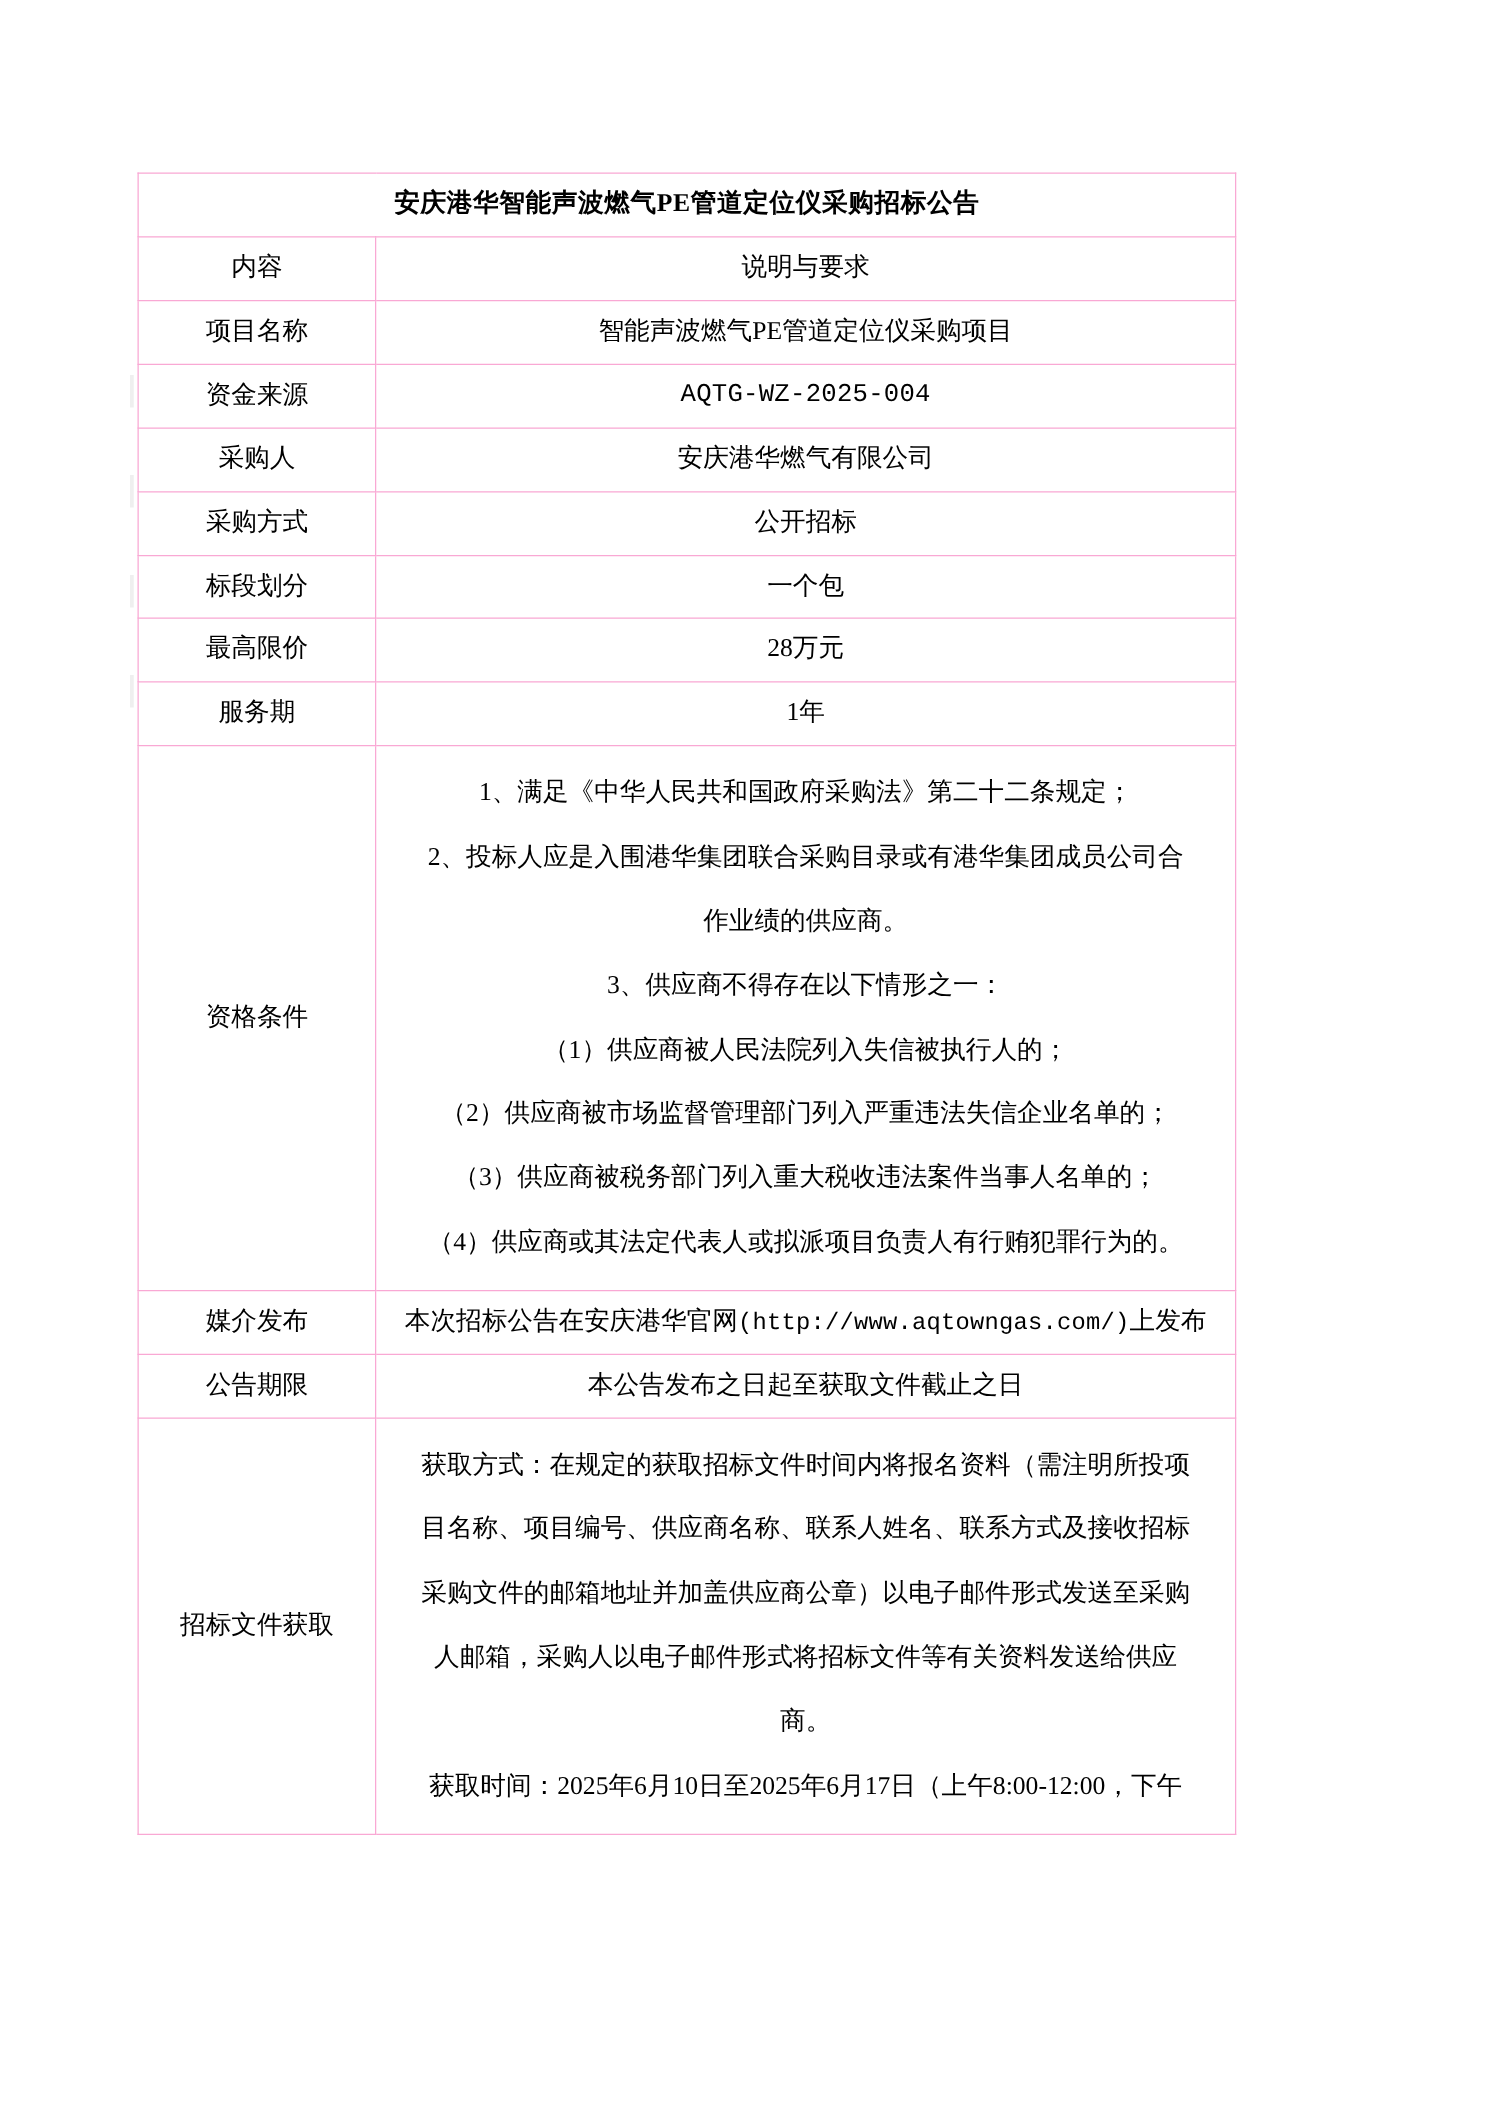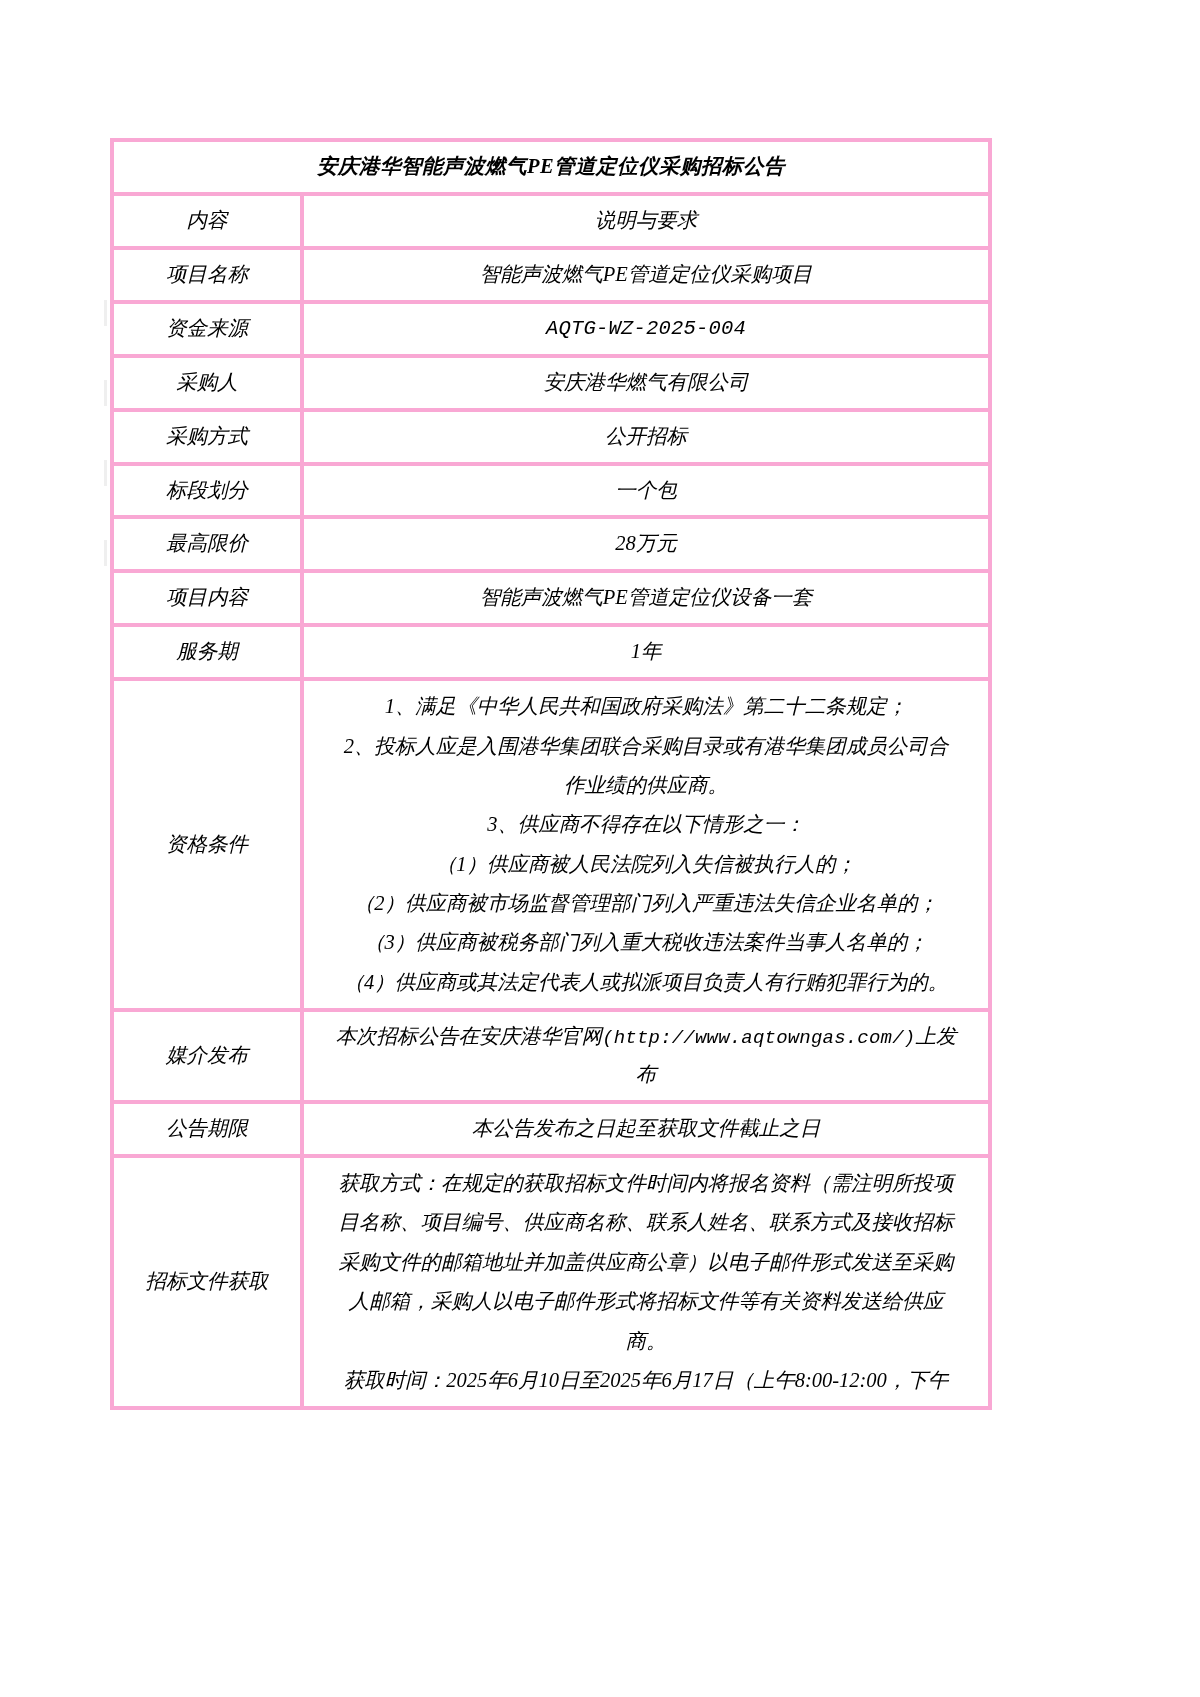--- a/index.html
+++ b/index.html
@@ -19,26 +19,25 @@
     width: 1200px;
     height: 1697px;
     padding: 138px 110px 0 110px;
   }
   table.doc-table {
     width: 878px;
     border-collapse: collapse;
     table-layout: fixed;
   }
   table.doc-table td {
-    border: 4px solid #f9a8d4;
+    border: 1px solid #f9a8d4;
     vertical-align: middle;
     font-size: 20.5px;
     line-height: 1.85;
     padding: 6px 22px;
-    font-style: italic;
   }
   .title-cell {
     text-align: center;
     font-size: 23px;
     font-weight: bold;
     padding-top: 22px;
     padding-bottom: 22px;
     letter-spacing: 0.5px;
   }
   .hdr-left, .hdr-right {
@@ -52,21 +51,21 @@
     width: 190px;
     text-align: center;
     padding-top: 13px;
     padding-bottom: 13px;
   }
   .value-cell {
     padding-left: 14px;
     text-align: center;
   }
   .value-cell p {
-    margin: 0;
+    margin: 12px;
     line-height: 1.92;
   }
   .block-cell {
     padding-top: 14px;
     padding-bottom: 14px;
   }
   .mono-inline {
     font-family: "Liberation Mono", "DejaVu Sans Mono", monospace;
     font-size: 19px;
     letter-spacing: 0.2px;
@@ -121,24 +120,20 @@
       </tr>
       <tr>
         <td class="label-cell">标段划分</td>
         <td class="value-cell">一个包</td>
       </tr>
       <tr>
         <td class="label-cell">最高限价</td>
         <td class="value-cell">28万元</td>
       </tr>
       <tr>
-        <td class="label-cell">项目内容</td>
-        <td class="value-cell">智能声波燃气PE管道定位仪设备一套</td>
-      </tr>
-      <tr>
         <td class="label-cell">服务期</td>
         <td class="value-cell">1年</td>
       </tr>
 
       <tr>
         <td class="label-cell vcenter-label">资格条件</td>
         <td class="value-cell block-cell">
           <p>1、满足《中华人民共和国政府采购法》第二十二条规定；</p>
           <p>2、投标人应是入围港华集团联合采购目录或有港华集团成员公司合</p>
           <p>作业绩的供应商。</p>

